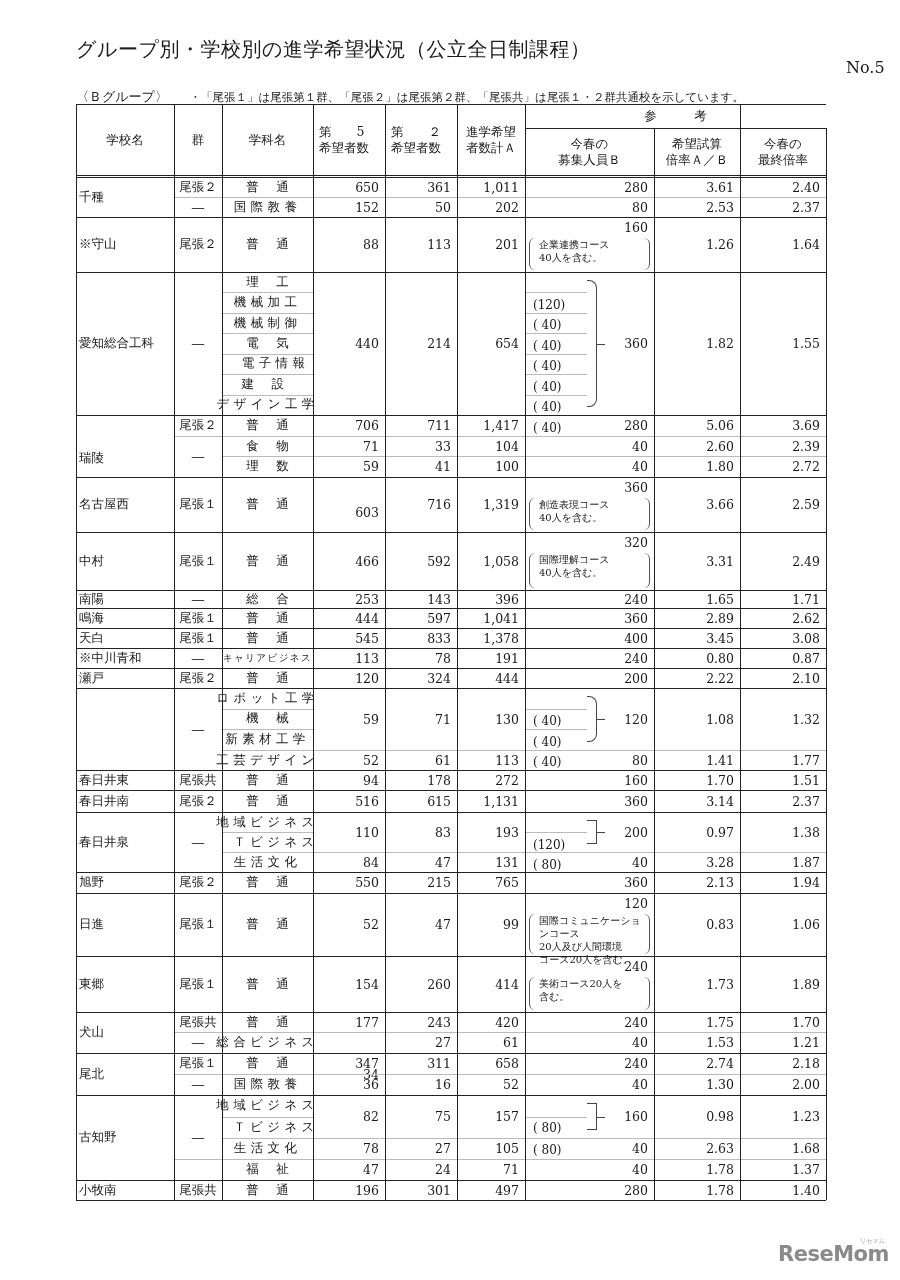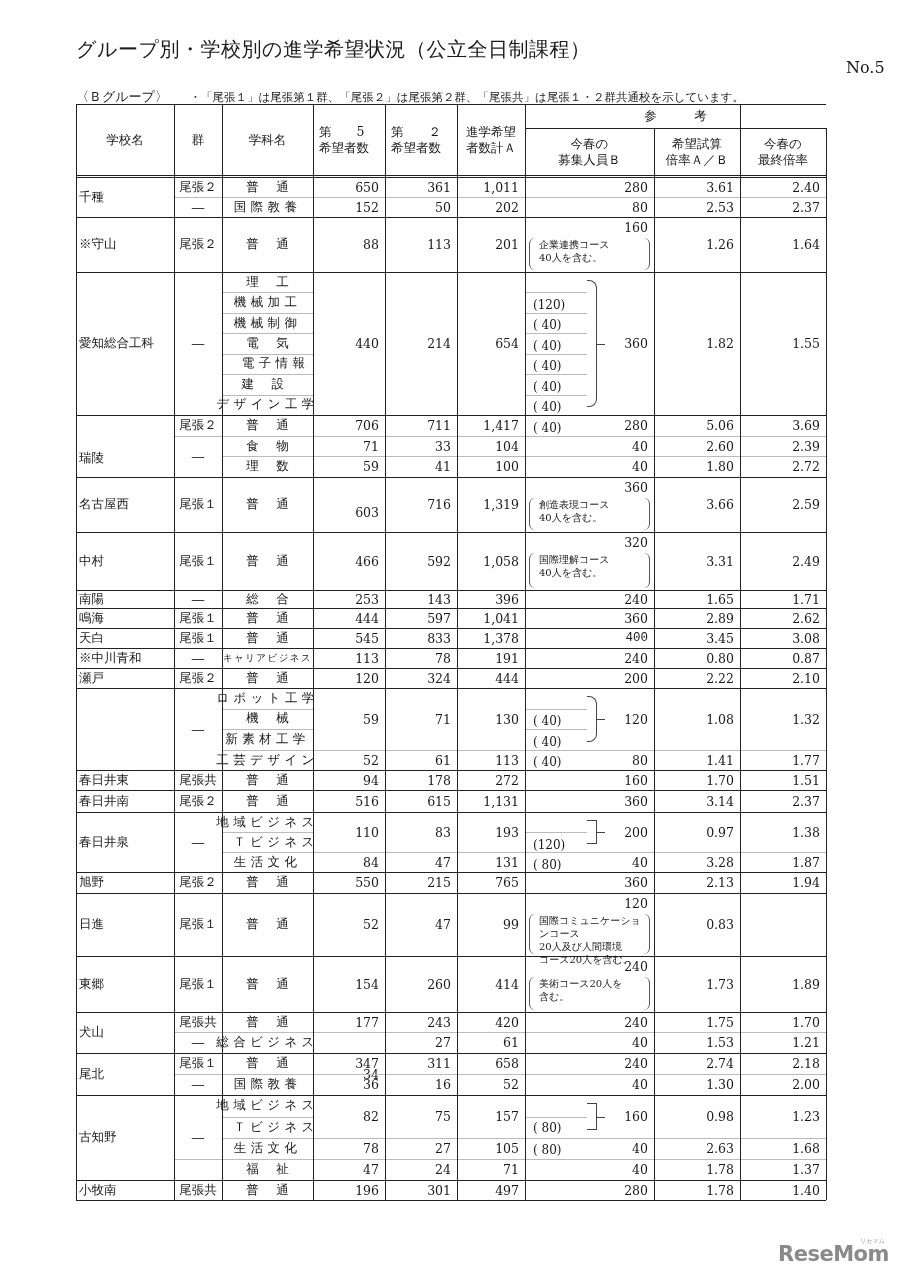--- a/index.html
+++ b/index.html
@@ -207,21 +207,21 @@
     <div class="cell r" style="left: 449px; width: 129px; top: 504px; height: 20px;">360</div>
     <div class="cell r" style="left: 578px; width: 86px; top: 504px; height: 20px;">2.89</div>
     <div class="cell r" style="left: 664px; width: 86px; top: 504px; height: 20px;">2.62</div>
     <div class="cell l" style="left: 0px; width: 98px; top: 524px; height: 20px;">天白</div>
     <div class="hline " style="top: 544px;"></div>
     <div class="cell c" style="left: 98px; width: 48px; top: 524px; height: 20px;">尾張１</div>
     <div class="cell c dept wide" style="left: 146px; width: 91px; top: 524px; height: 20px;">普通</div>
     <div class="cell r" style="left: 237px; width: 72px; top: 524px; height: 20px;">545</div>
     <div class="cell r" style="left: 309px; width: 72px; top: 524px; height: 20px;">833</div>
     <div class="cell r" style="left: 381px; width: 68px; top: 524px; height: 20px;">1,378</div>
-    <div class="cell r" style="left: 449px; width: 129px; top: 524px; height: 20px; font-family: Liberation Mono, monospace;">400</div>
+    <div class="cell r" style="left: 449px; width: 129px; top: 524px; height: 20px;">400</div>
     <div class="cell r" style="left: 578px; width: 86px; top: 524px; height: 20px;">3.45</div>
     <div class="cell r" style="left: 664px; width: 86px; top: 524px; height: 20px;">3.08</div>
     <div class="cell l" style="left: 0px; width: 98px; top: 544px; height: 20px;">※中川青和</div>
     <div class="hline " style="top: 564px;"></div>
     <div class="cell c" style="left: 98px; width: 48px; top: 544px; height: 20px;">―</div>
     <div class="cell c small" style="left: 146px; width: 91px; top: 544px; height: 20px;">キャリアビジネス</div>
     <div class="cell r" style="left: 237px; width: 72px; top: 544px; height: 20px;">113</div>
     <div class="cell r" style="left: 309px; width: 72px; top: 544px; height: 20px;">78</div>
     <div class="cell r" style="left: 381px; width: 68px; top: 544px; height: 20px;">191</div>
     <div class="cell r" style="left: 449px; width: 129px; top: 544px; height: 20px;">240</div>
@@ -326,20 +326,21 @@
     <div class="cell c dept wide" style="left: 146px; width: 91px; top: 789px; height: 63px;">普通</div>
     <div class="cell r" style="left: 237px; width: 72px; top: 789px; height: 63px;">52</div>
     <div class="cell r" style="left: 309px; width: 72px; top: 789px; height: 63px;">47</div>
     <div class="cell r" style="left: 381px; width: 68px; top: 789px; height: 63px;">99</div>
     <div class="cell r" style="left: 449px; width: 129px; top: 789px; height: 20px;">120</div>
     <div class="note" style="left: 463px; width: 107px; top: 810px; height: 40px; white-space: pre-line;">国際コミュニケーションコース
 20人及び人間環境
 コース20人を含む。</div>
     <div class="bracket-box" style="left: 453px; width: 121px; top: 810px; height: 40px;"></div>
     <div class="cell r" style="left: 578px; width: 86px; top: 789px; height: 63px;">0.83</div>
+    <div class="cell r" style="left: 664px; width: 86px; top: 789px; height: 63px;">1.06</div>
     <div class="cell l" style="left: 0px; width: 98px; top: 852px; height: 56px;">東郷</div>
     <div class="hline " style="top: 908px;"></div>
     <div class="cell c" style="left: 98px; width: 48px; top: 852px; height: 56px;">尾張１</div>
     <div class="cell c dept wide" style="left: 146px; width: 91px; top: 852px; height: 56px;">普通</div>
     <div class="cell r" style="left: 237px; width: 72px; top: 852px; height: 56px;">154</div>
     <div class="cell r" style="left: 309px; width: 72px; top: 852px; height: 56px;">260</div>
     <div class="cell r" style="left: 381px; width: 68px; top: 852px; height: 56px;">414</div>
     <div class="cell r" style="left: 449px; width: 129px; top: 852px; height: 20px;">240</div>
     <div class="note" style="left: 463px; width: 107px; top: 873px; height: 33px; white-space: pre-line;">美術コース20人を
 含む。</div>

